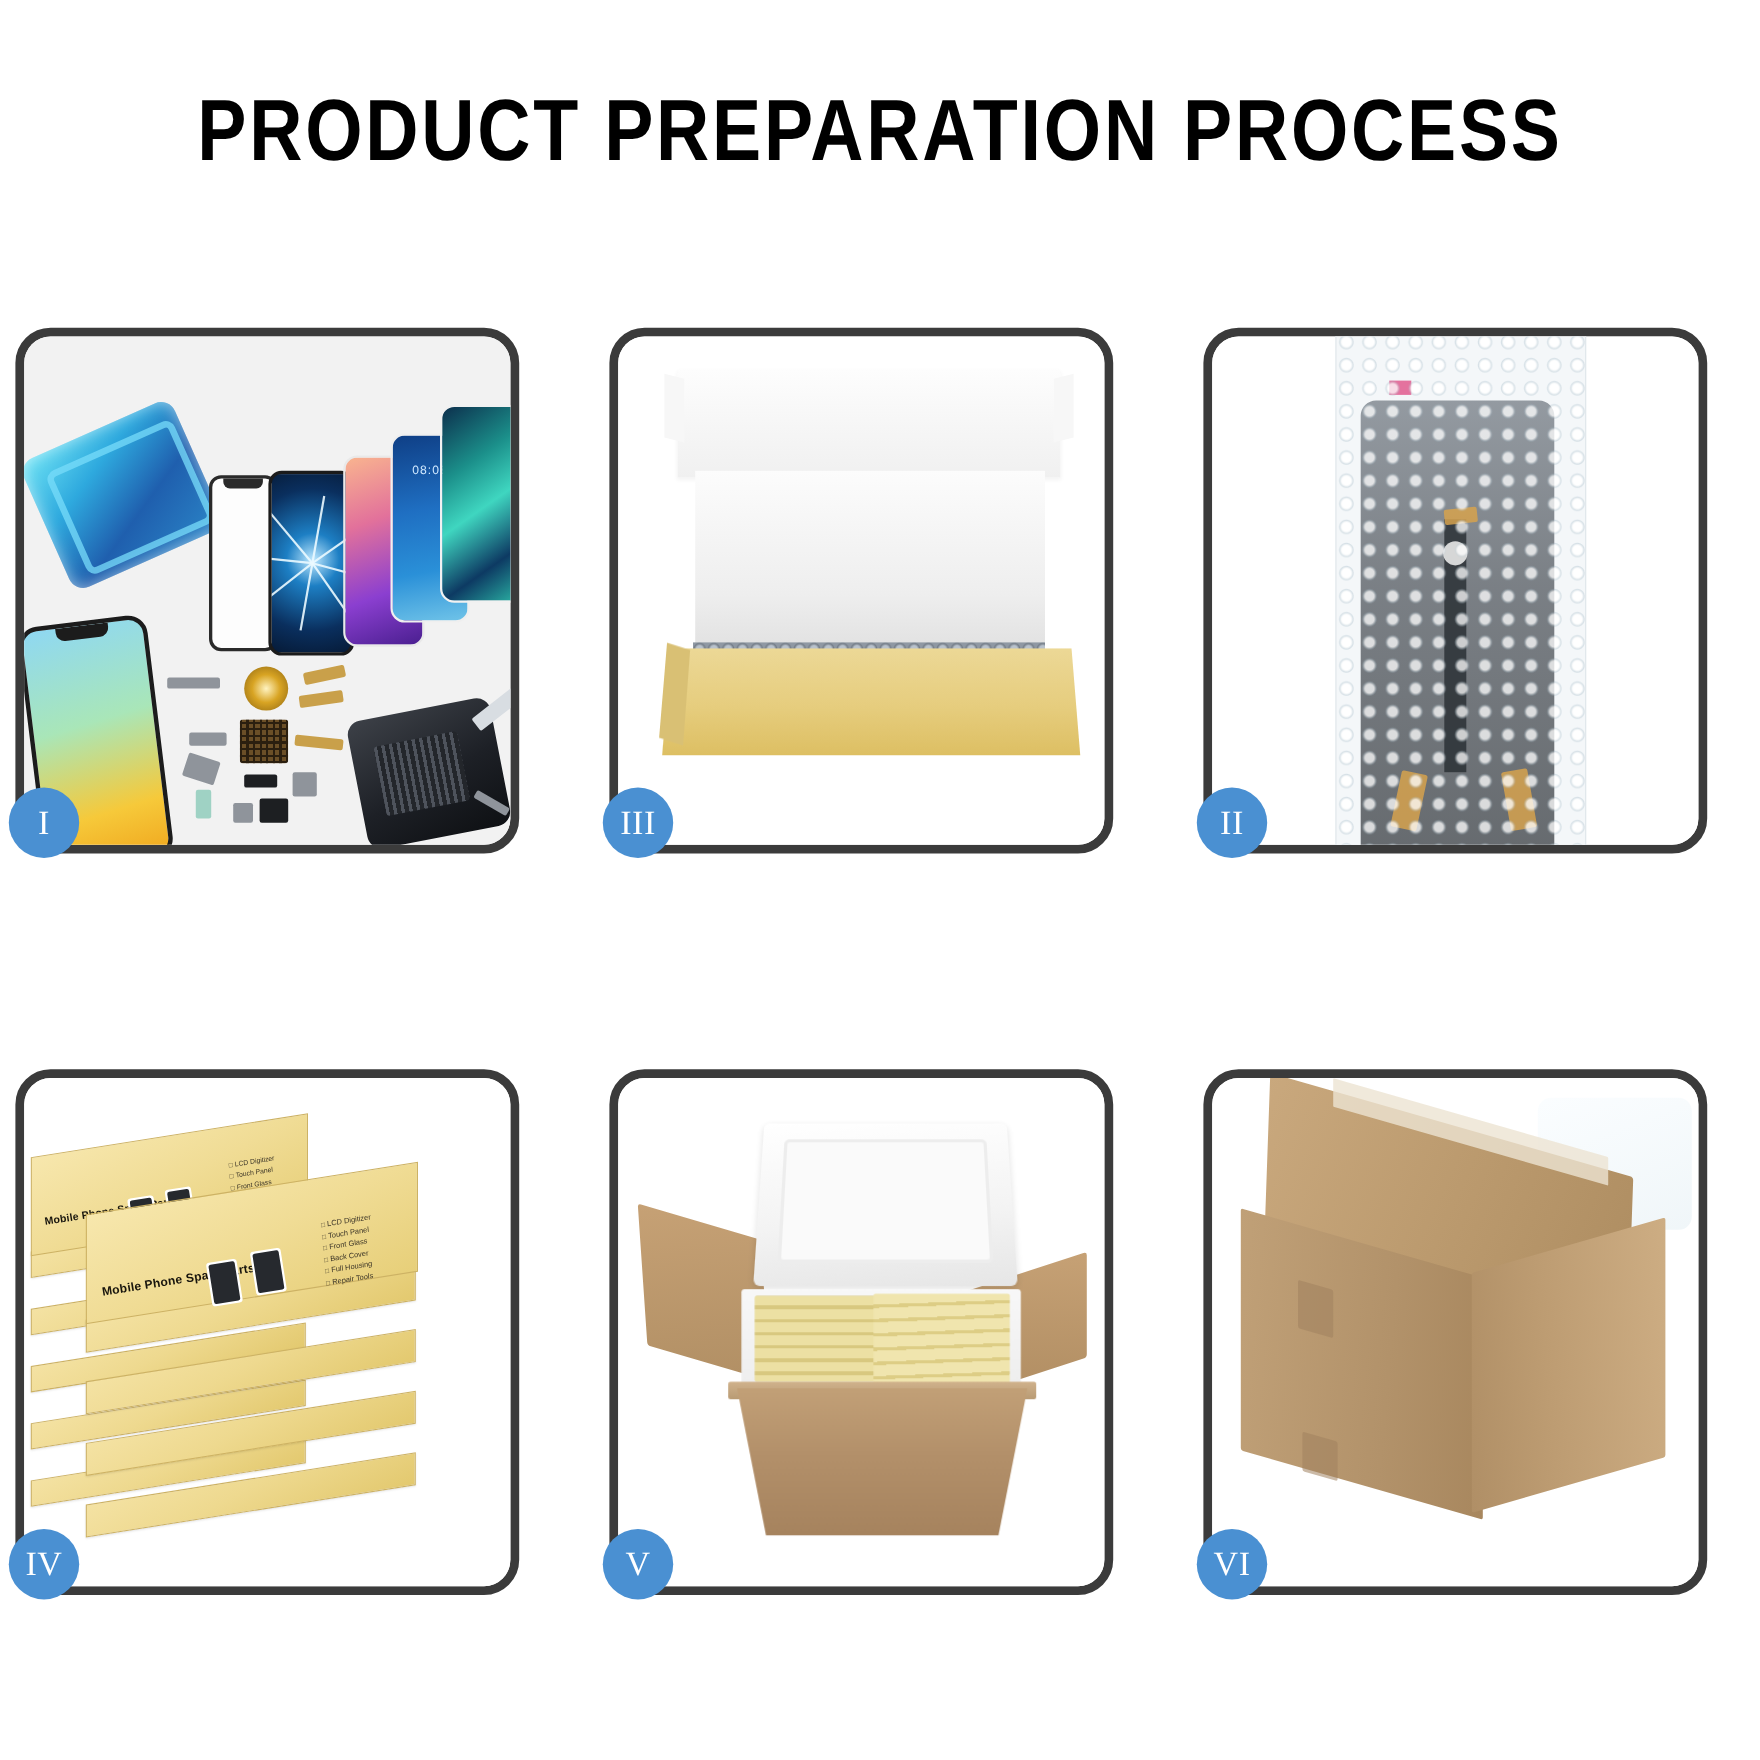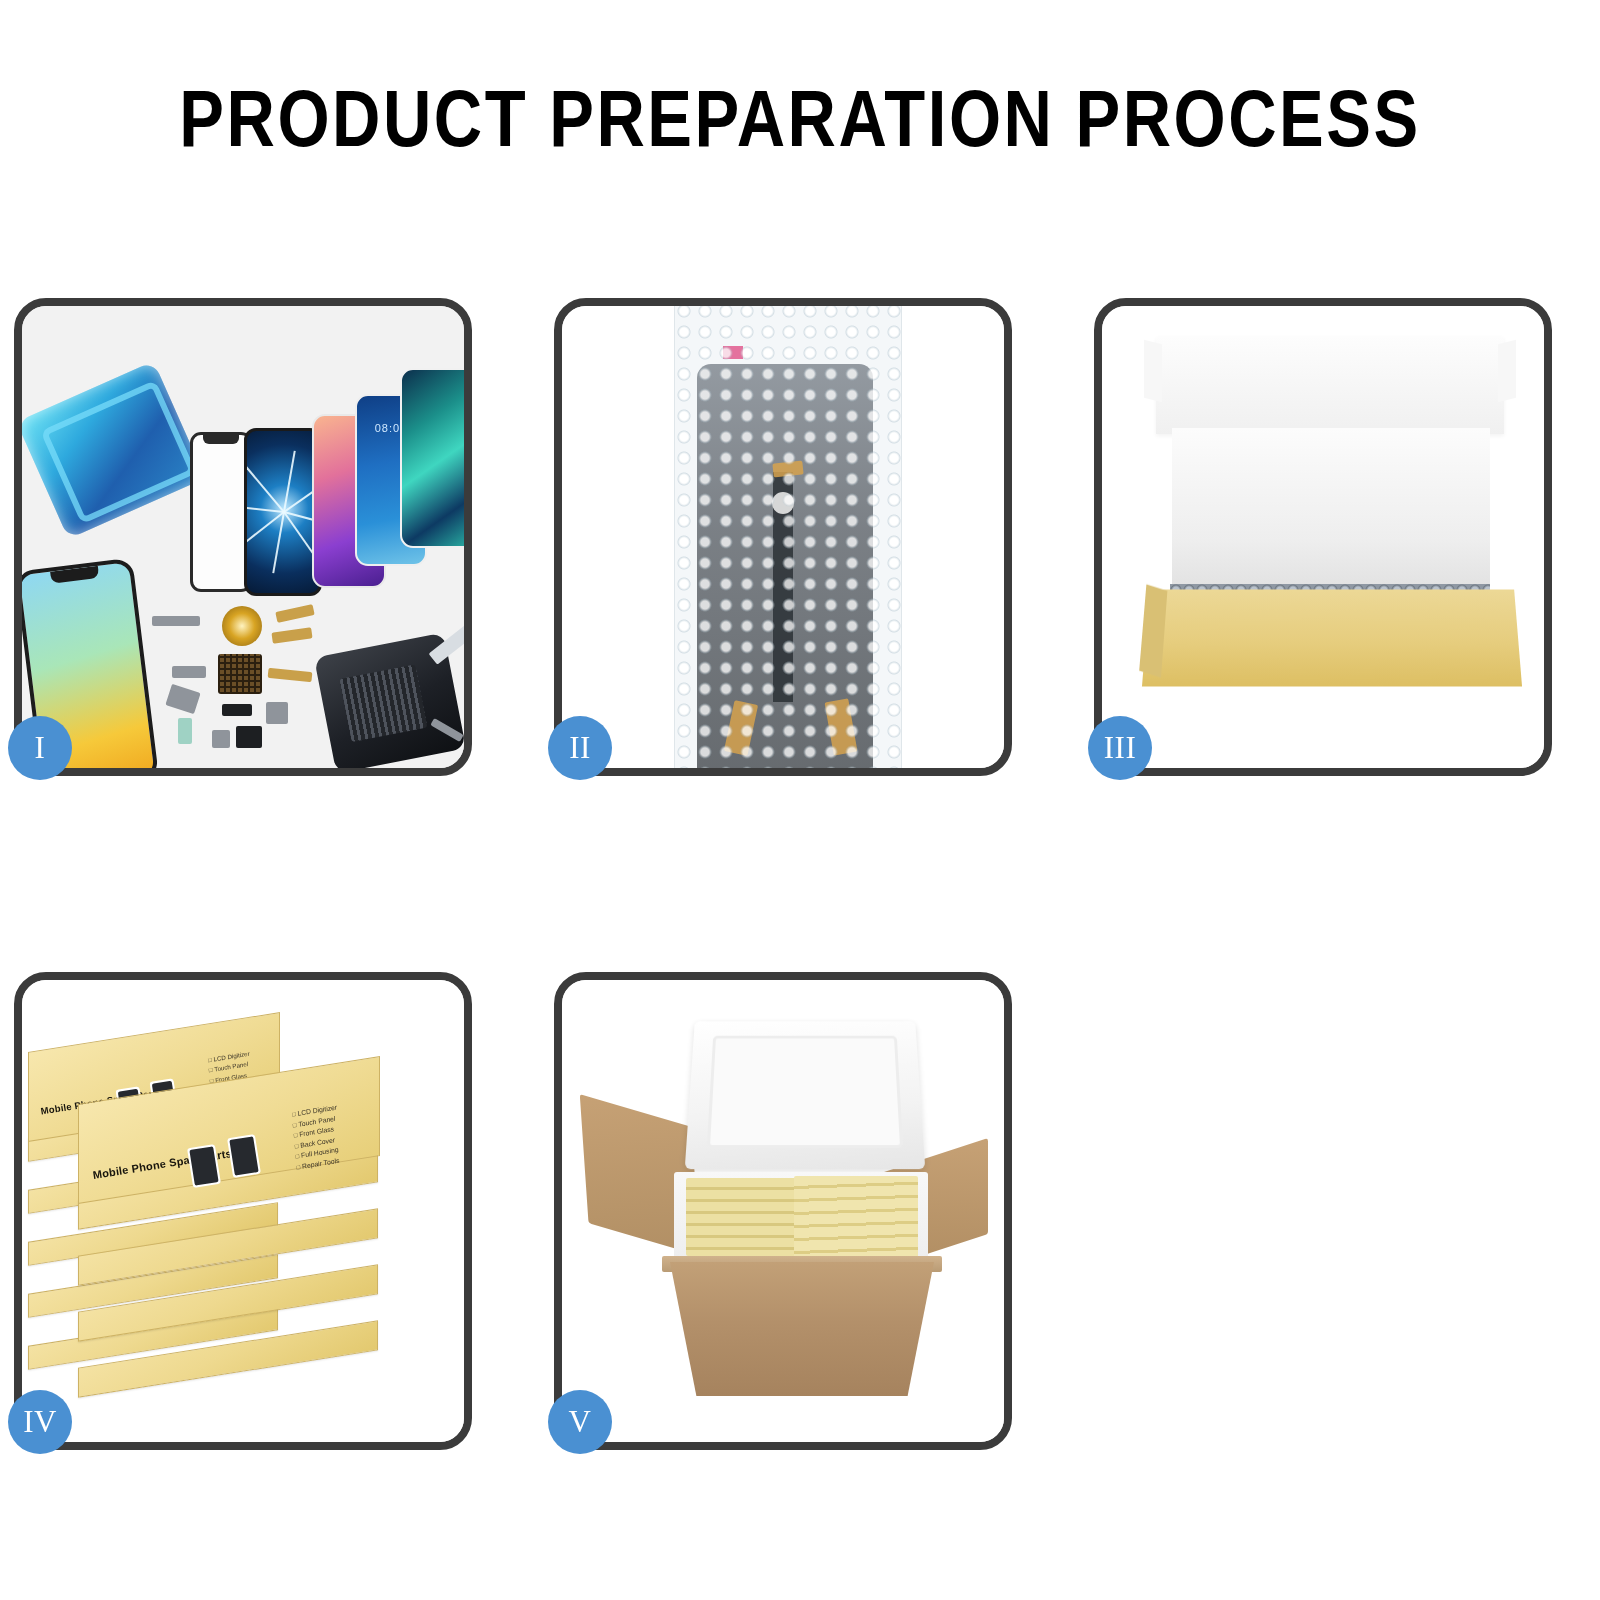--- a/index.html
+++ b/index.html
@@ -394,43 +394,43 @@
       <div class="tiny" style="left:156px;top:412px;width:14px;height:26px;background:#9fd2c4"></div>
       <div class="tiny" style="left:190px;top:424px;width:18px;height:18px"></div>
       <div class="tiny" style="left:214px;top:420px;width:26px;height:22px;background:#1d1f22"></div>
       <div class="tiny" style="left:406px;top:332px;width:46px;height:14px;transform:rotate(-38deg);background:#d8dde2"></div>
       <div class="tiny" style="left:408px;top:420px;width:34px;height:8px;transform:rotate(30deg)"></div>
     </div>
     <div class="badge">I</div>
   </div>
 
   <div class="panel">
+    <div class="panel-inner p3">
+      <div class="box3-lid"></div>
+      <div class="box3-foam"></div>
+      <div class="box3-bubble"></div>
+      <div class="box3-base"></div>
+    </div>
+    <div class="badge">III</div>
+  </div>
+
+  <div class="panel">
     <div class="panel-inner p2">
       <div class="bubble-bag">
         <div class="lcd-under"></div>
         <div class="lcd-flex"></div>
         <div class="lcd-conn"></div>
         <div class="pink-tab"></div>
         <div class="gold-tab" style="left:54px;top:400px;width:24px;height:52px;transform:rotate(12deg)"></div>
         <div class="gold-tab" style="right:48px;top:398px;width:24px;height:54px;transform:rotate(-10deg)"></div>
         <div class="gold-tab" style="left:50%;top:160px;width:30px;height:14px;transform:translateX(-50%) rotate(-6deg)"></div>
         <div class="bubble-overlay"></div>
       </div>
     </div>
     <div class="badge">II</div>
-  </div>
-
-  <div class="panel">
-    <div class="panel-inner p3">
-      <div class="box3-lid"></div>
-      <div class="box3-foam"></div>
-      <div class="box3-bubble"></div>
-      <div class="box3-base"></div>
-    </div>
-    <div class="badge">III</div>
   </div>
 
   <div class="panel">
     <div class="panel-inner p4">
       <div class="stack">
 
         <div class="sbox" style="left:6px;top:138px;width:250px;height:24px"></div>
         <div class="sbox" style="left:6px;top:190px;width:250px;height:24px"></div>
         <div class="sbox" style="left:6px;top:242px;width:250px;height:24px"></div>
         <div class="sbox" style="left:6px;top:294px;width:250px;height:24px"></div>
@@ -487,14 +487,26 @@
       <div class="foam-lid"></div>
       <div class="foam-box"></div>
       <div class="yellow-rows"></div>
       <div class="yellow-rows2"></div>
       <div class="carton-rim"></div>
       <div class="carton-body"></div>
     </div>
     <div class="badge">V</div>
   </div>
 
+  <div class="panel">
+    <div class="panel-inner p6">
+      <div class="c6-glass"></div>
+      <div class="c6-top"></div>
+      <div class="c6-tape"></div>
+      <div class="c6-front"></div>
+      <div class="c6-side"></div>
+      <div class="c6-tab" style="left:78px;top:188px;width:32px;height:44px;transform:skewY(16deg)"></div>
+      <div class="c6-tab" style="left:82px;top:326px;width:32px;height:36px;transform:skewY(16deg)"></div>
+    </div>
+    <div class="badge">VI</div>
+  </div>
 
 </div>
 
 </body></html>

